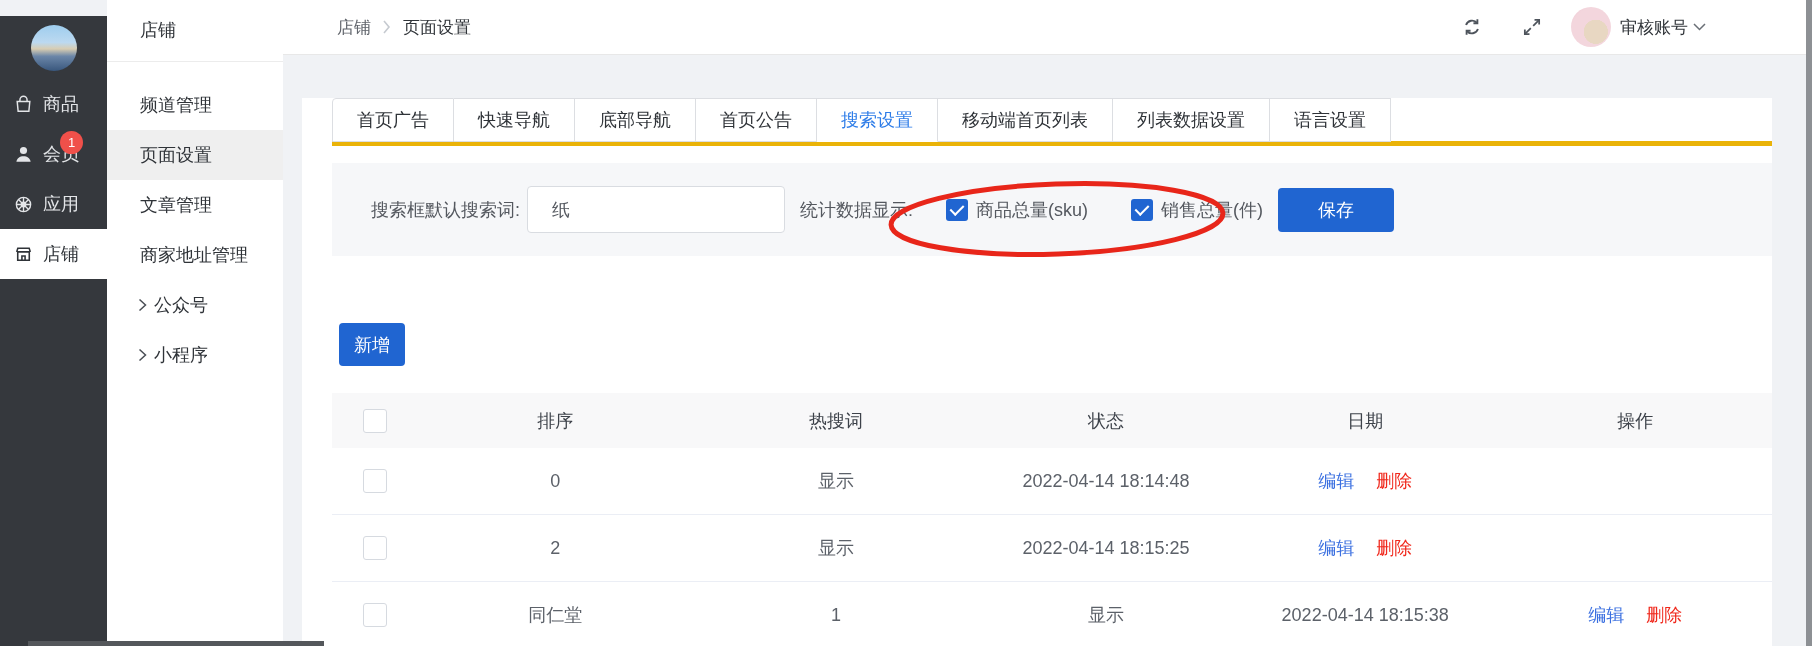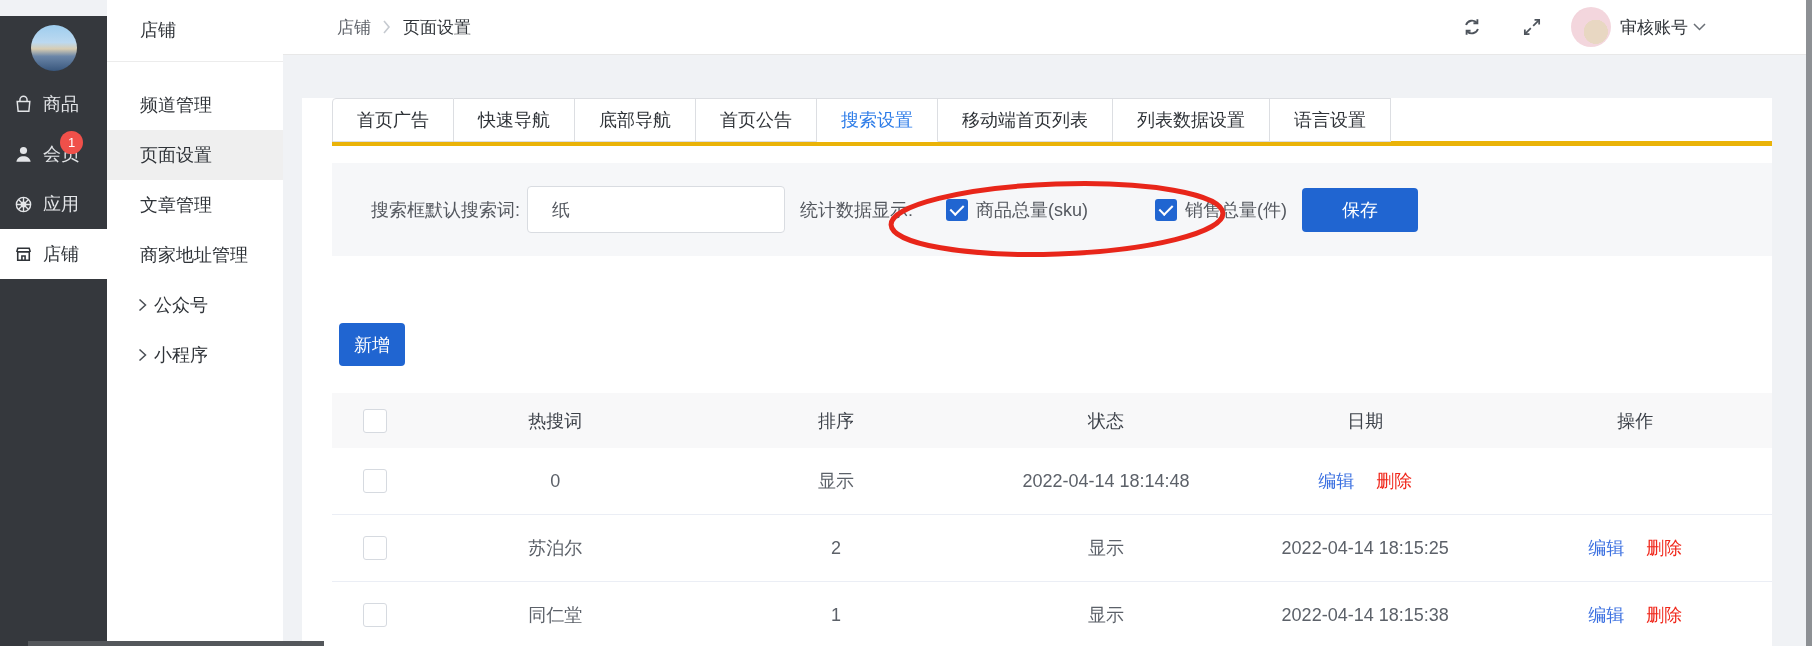--- a/index.html
+++ b/index.html
@@ -50,21 +50,21 @@
   .tab:first-child{border-left:1px solid #dcdee2;border-radius:4px 0 0 0;}
   .tab.active{color:#2d7ce8;border-bottom:1px solid #fff;}
 
   
   .form-panel{margin:17px 0 0 30px;height:93px;background:#f6f7f9;display:flex;align-items:center;
     padding-left:39px;box-sizing:border-box;font-size:18px;color:#54585f;}
   .search-input{width:258px;height:47px;box-sizing:border-box;border:1px solid #d9dce1;border-radius:4px;background:#fff;
     margin-left:7px;padding:0 12px 0 24px;font-size:18px;color:#54585f;outline:none;
     font-family:"Liberation Sans","DejaVu Sans",sans-serif;}
   .stats-label{margin-left:15px;}
-  .cb-groups{display:flex;align-items:flex-start;gap:24px;}
+  .cb-groups{display:flex;align-items:flex-start;}
   .cb-group{display:flex;align-items:center;margin-left:33px;cursor:pointer;}
   .cb-group:nth-child(2){margin-left:43px;}
   .cb{width:22px;height:22px;border-radius:3px;background:#2065d1;position:relative;display:inline-block;flex:none;}
   .cb::after{content:"";position:absolute;left:7px;top:3px;width:6px;height:11px;border:solid #fff;border-width:0 2px 2px 0;
     transform:rotate(45deg);}
   .cb-label{margin-left:8px;}
   .save-btn{margin-left:15px;width:116px;height:44px;background:#2065d1;color:#fff;font-size:18px;border:none;border-radius:4px;cursor:pointer;
     font-family:"Liberation Sans","DejaVu Sans",sans-serif;}
 
   .add-btn{margin:67px 0 0 37px;width:66px;height:43px;background:#2065d1;color:#fff;font-size:18px;border:none;border-radius:4px;
@@ -246,22 +246,22 @@
           <button class="save-btn">保存</button>
         </div>
 
         <button class="add-btn">新增</button>
 
         <div class="table">
           <div class="tr head">
             <div>
               <span class="row-cb"></span>
             </div>
-          <div class="th">热搜词</div>
-              <div class="th">排序</div>
+          <div class="th">排序</div>
+              <div class="th">热搜词</div>
               <div class="th">状态</div>
               <div class="th">日期</div>
               <div class="th">操作</div>
             </div>
           <div id="table-body">
               <div class="tr body">
     <div>
                   <span class="row-cb"></span>
                 </div>
     <div class="c-sort">0</div>
@@ -269,21 +269,20 @@
     <div class="c-date">2022-04-14 18:14:48</div>
     <div>
       <span class="link-edit">编辑</span>
       <span class="link-del">删除</span>
     </div>
   </div>
               <div class="tr body">
     <div>
                   <span class="row-cb"></span>
                 </div>
-    <div class="c-word">苏泊尔</div>
     <div class="c-sort">2</div>
     <div class="c-status">显示</div>
     <div class="c-date">2022-04-14 18:15:25</div>
     <div>
       <span class="link-edit">编辑</span>
       <span class="link-del">删除</span>
     </div>
   </div>
               <div class="tr body">
     <div>

